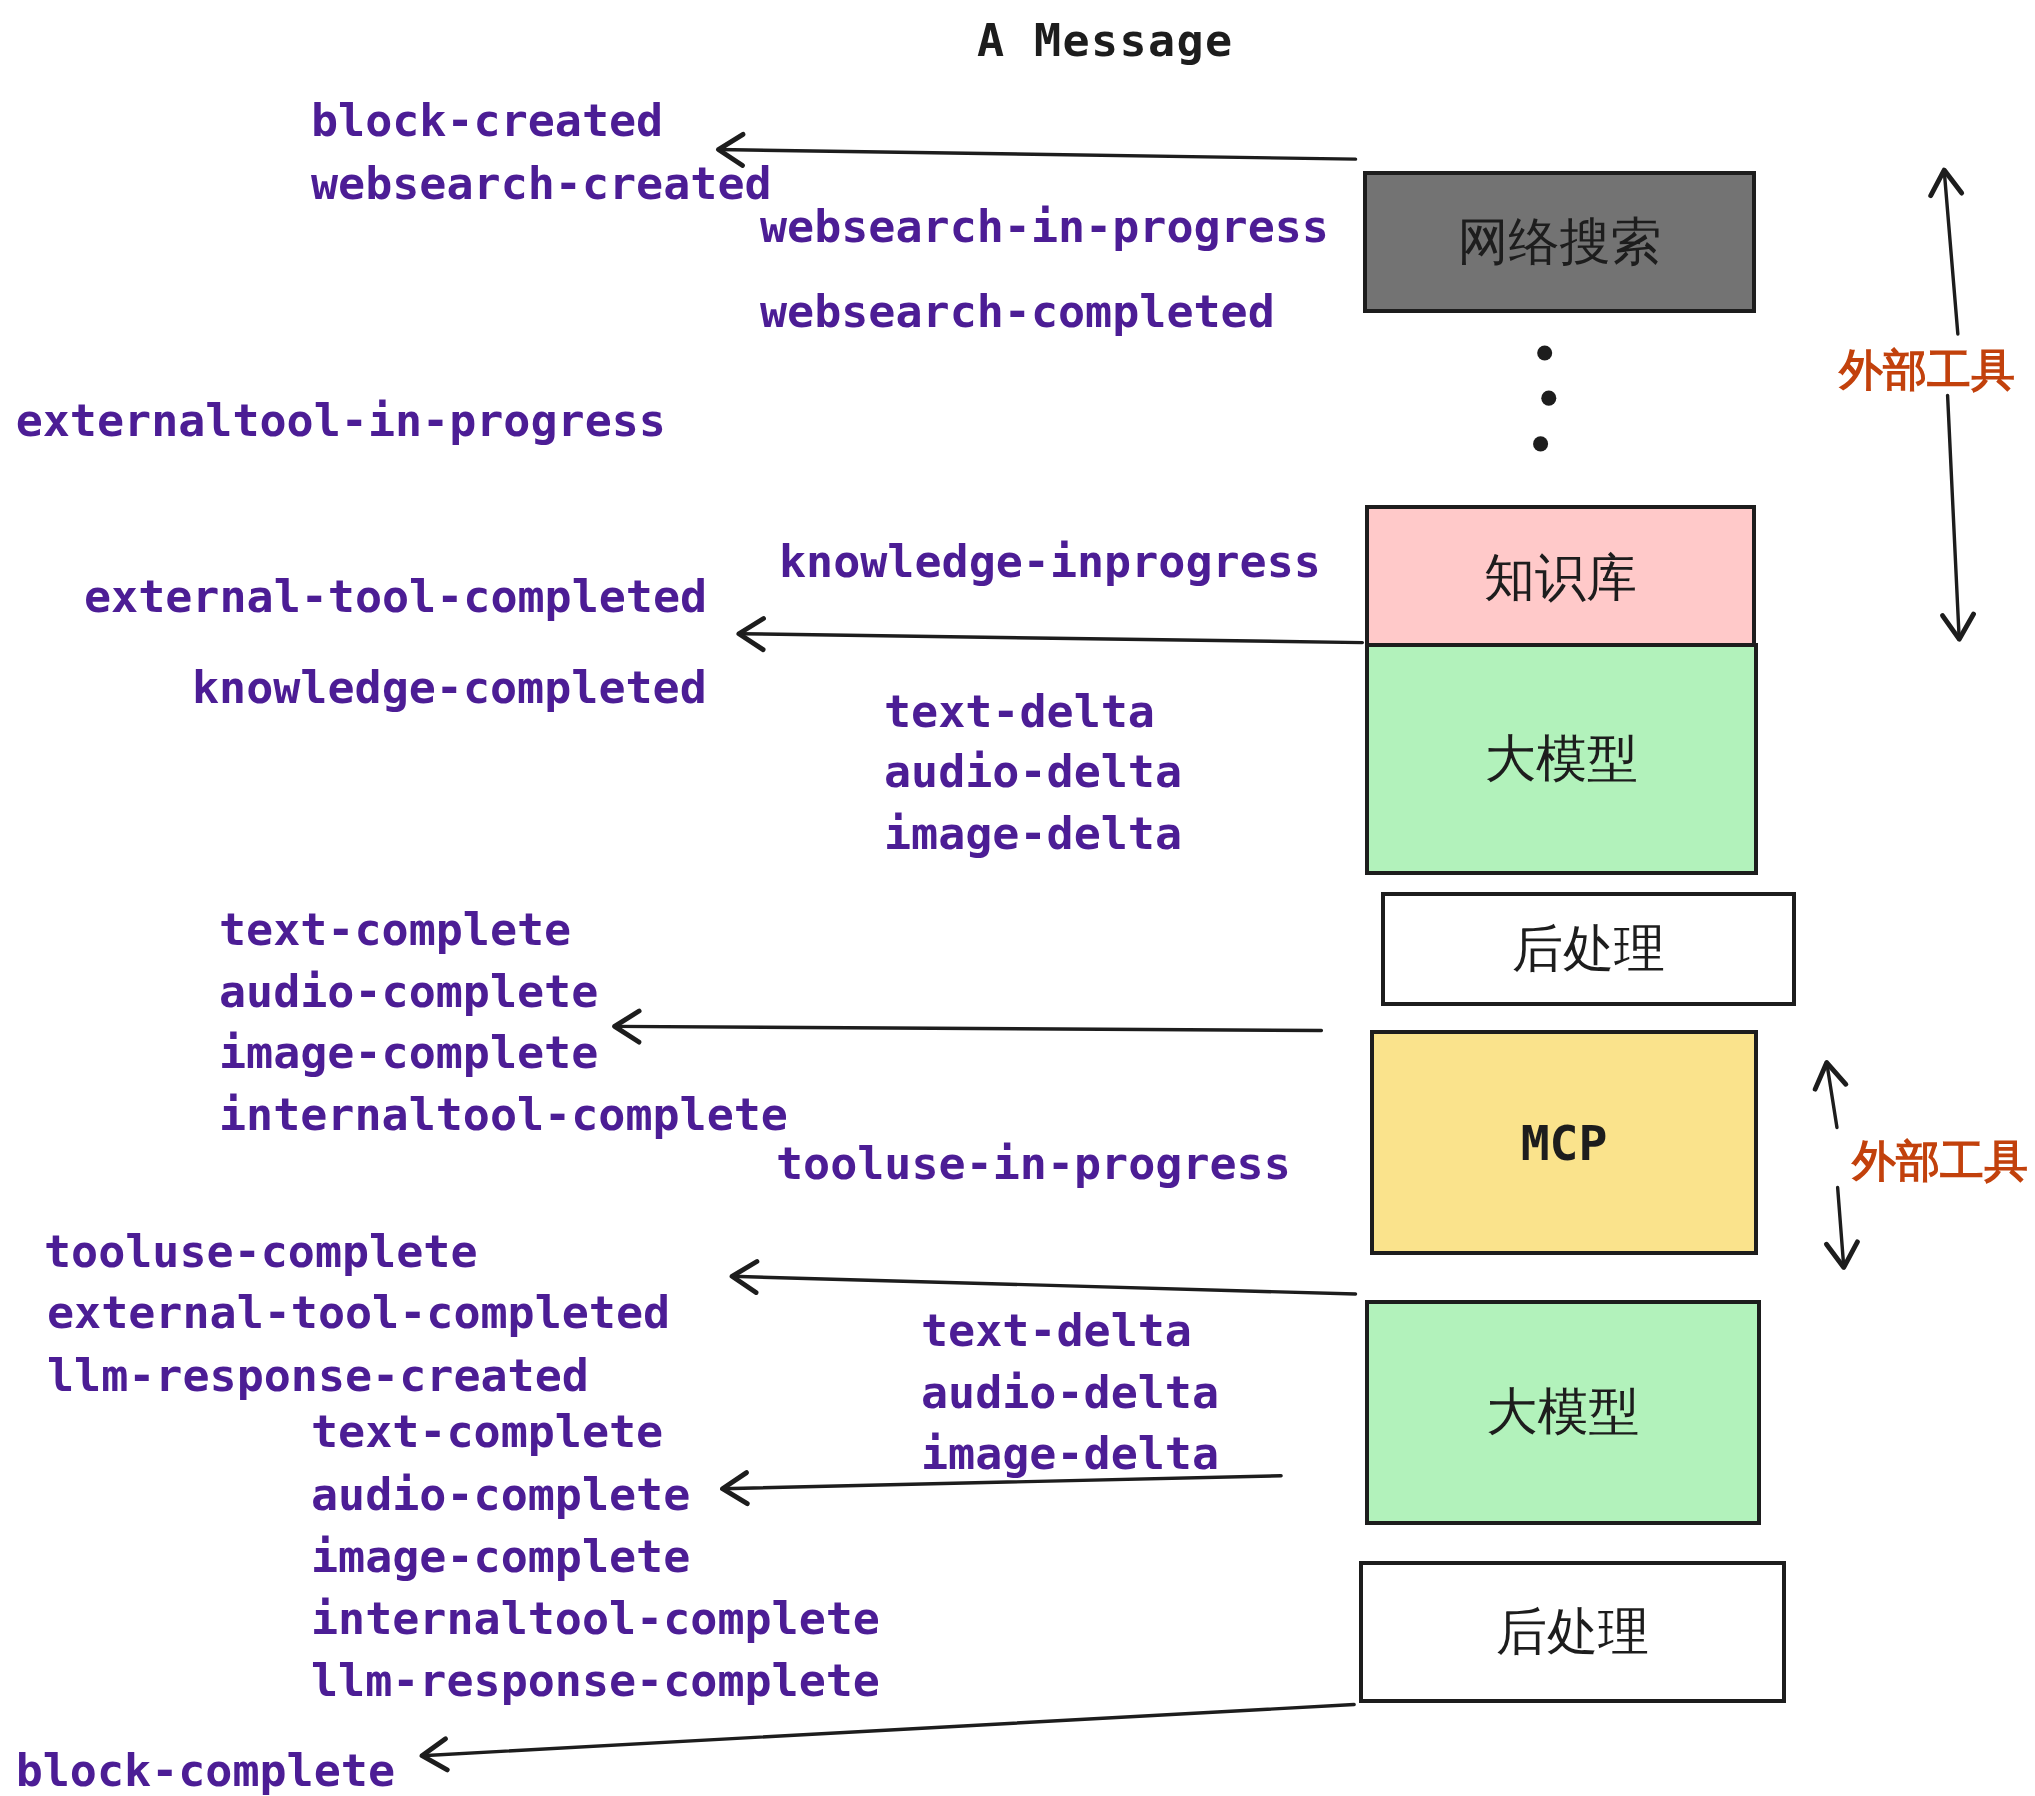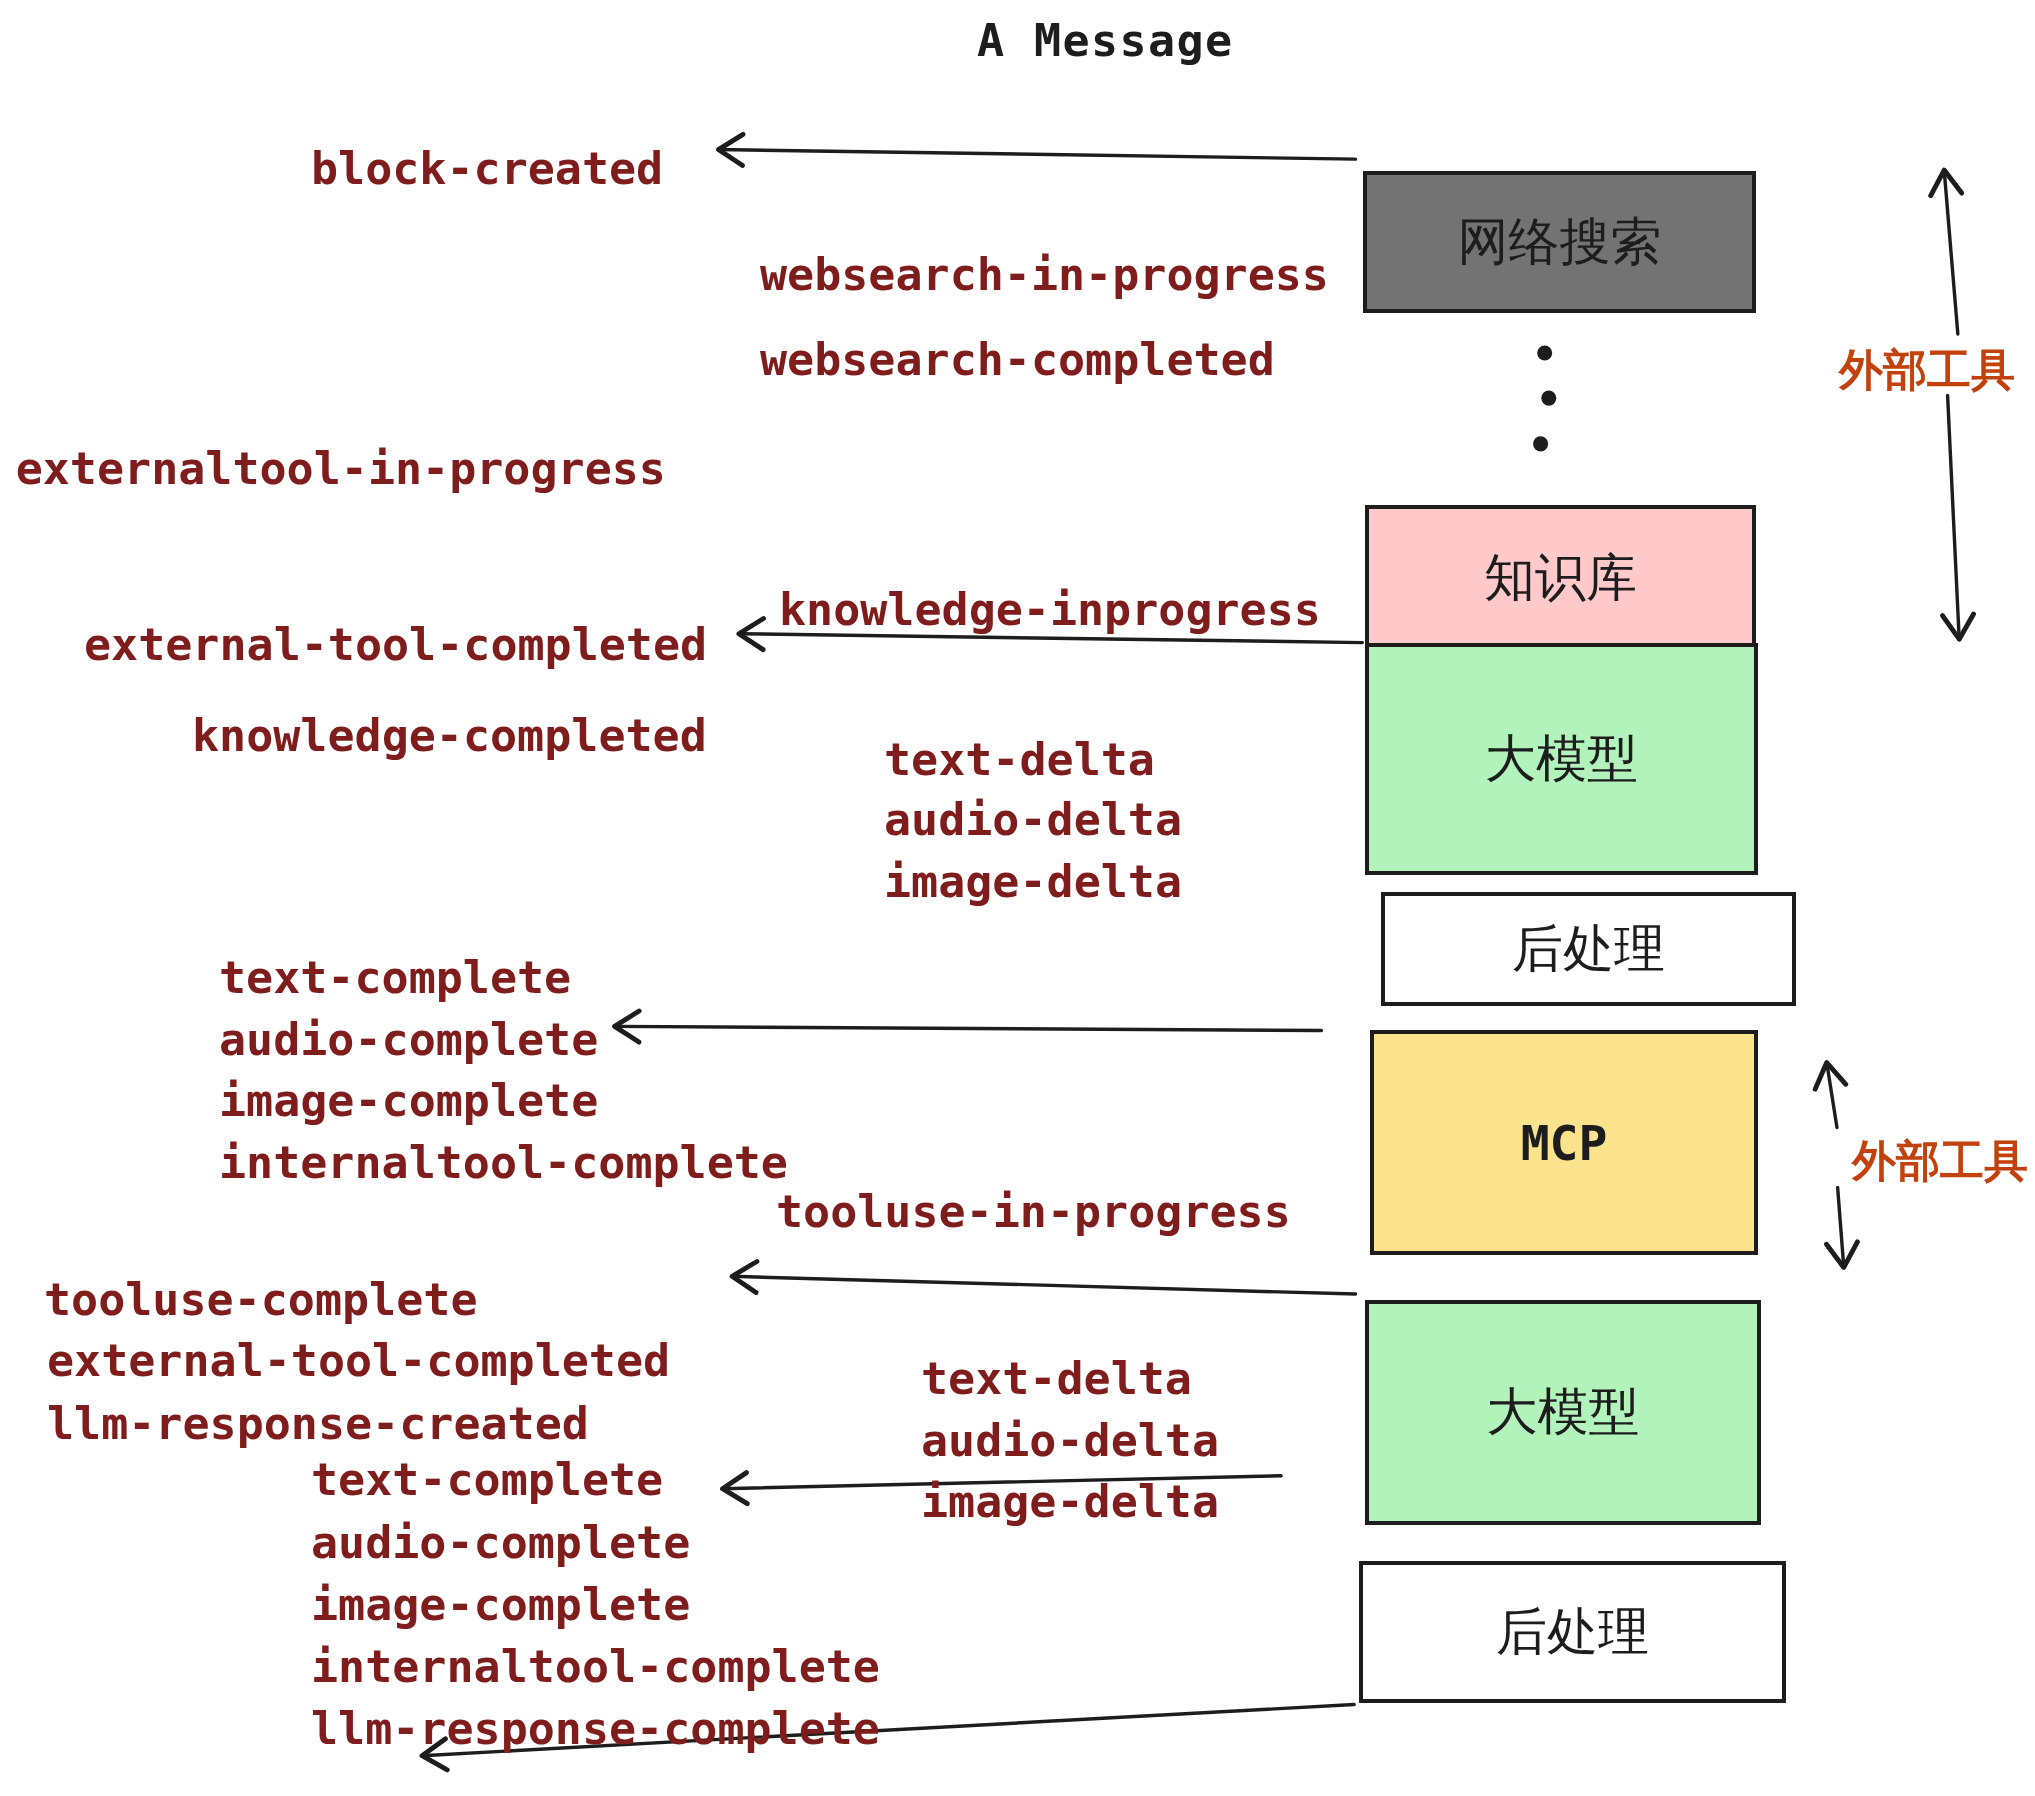--- a/index.html
+++ b/index.html
@@ -23,22 +23,21 @@
     left: 977px; top: 13.7px;
     font: 700 45px "DejaVu Sans Mono", monospace;
     white-space: nowrap;
     letter-spacing: 1.4px;
   }
   .event {
     position: absolute;
     font: 700 45px "DejaVu Sans Mono", monospace;
     line-height: 1.05;
     white-space: nowrap;
-    color: #7f1d1d;
-    margin-top: 48px;
+    color: #4c1d95;
   }
   .box {
     position: absolute;
     border: 4.1px solid #1d1d1d;
     box-sizing: border-box;
     display: flex;
     align-items: center;
     justify-content: center;
     font-size: 51px;
     font-weight: 500;
@@ -88,20 +87,21 @@
     <g fill="#1d1d1d">
       <circle cx="2262" cy="517" r="11"></circle>
       <circle cx="2268" cy="583" r="11"></circle>
       <circle cx="2256" cy="650" r="11"></circle>
     </g>
   </svg>
 
   <div class="title">A Message</div>
 
   <div class="event" style="left:311px;  top:97px;">block-created</div>
+  <div class="event" style="left:311px;  top:160px;">websearch-created</div>
   <div class="event" style="left:760px; top:203px;">websearch-in-progress</div>
   <div class="event" style="left:760px; top:288px;">websearch-completed</div>
   <div class="event" style="left:779px; top:538px;">knowledge-inprogress</div>
   <div class="event" style="left:15.7px;   top:397px;">externaltool-in-progress</div>
   <div class="event" style="left:84px;  top:573px;">external-tool-completed</div>
   <div class="event" style="left:192px;  top:664px;">knowledge-completed</div>
   <div class="event" style="left:884px; top:688px;">text-delta</div>
   <div class="event" style="left:884px; top:748px;">audio-delta</div>
   <div class="event" style="left:884px; top:810px;">image-delta</div>
   <div class="event" style="left:219px;  top:906px;">text-complete</div>

